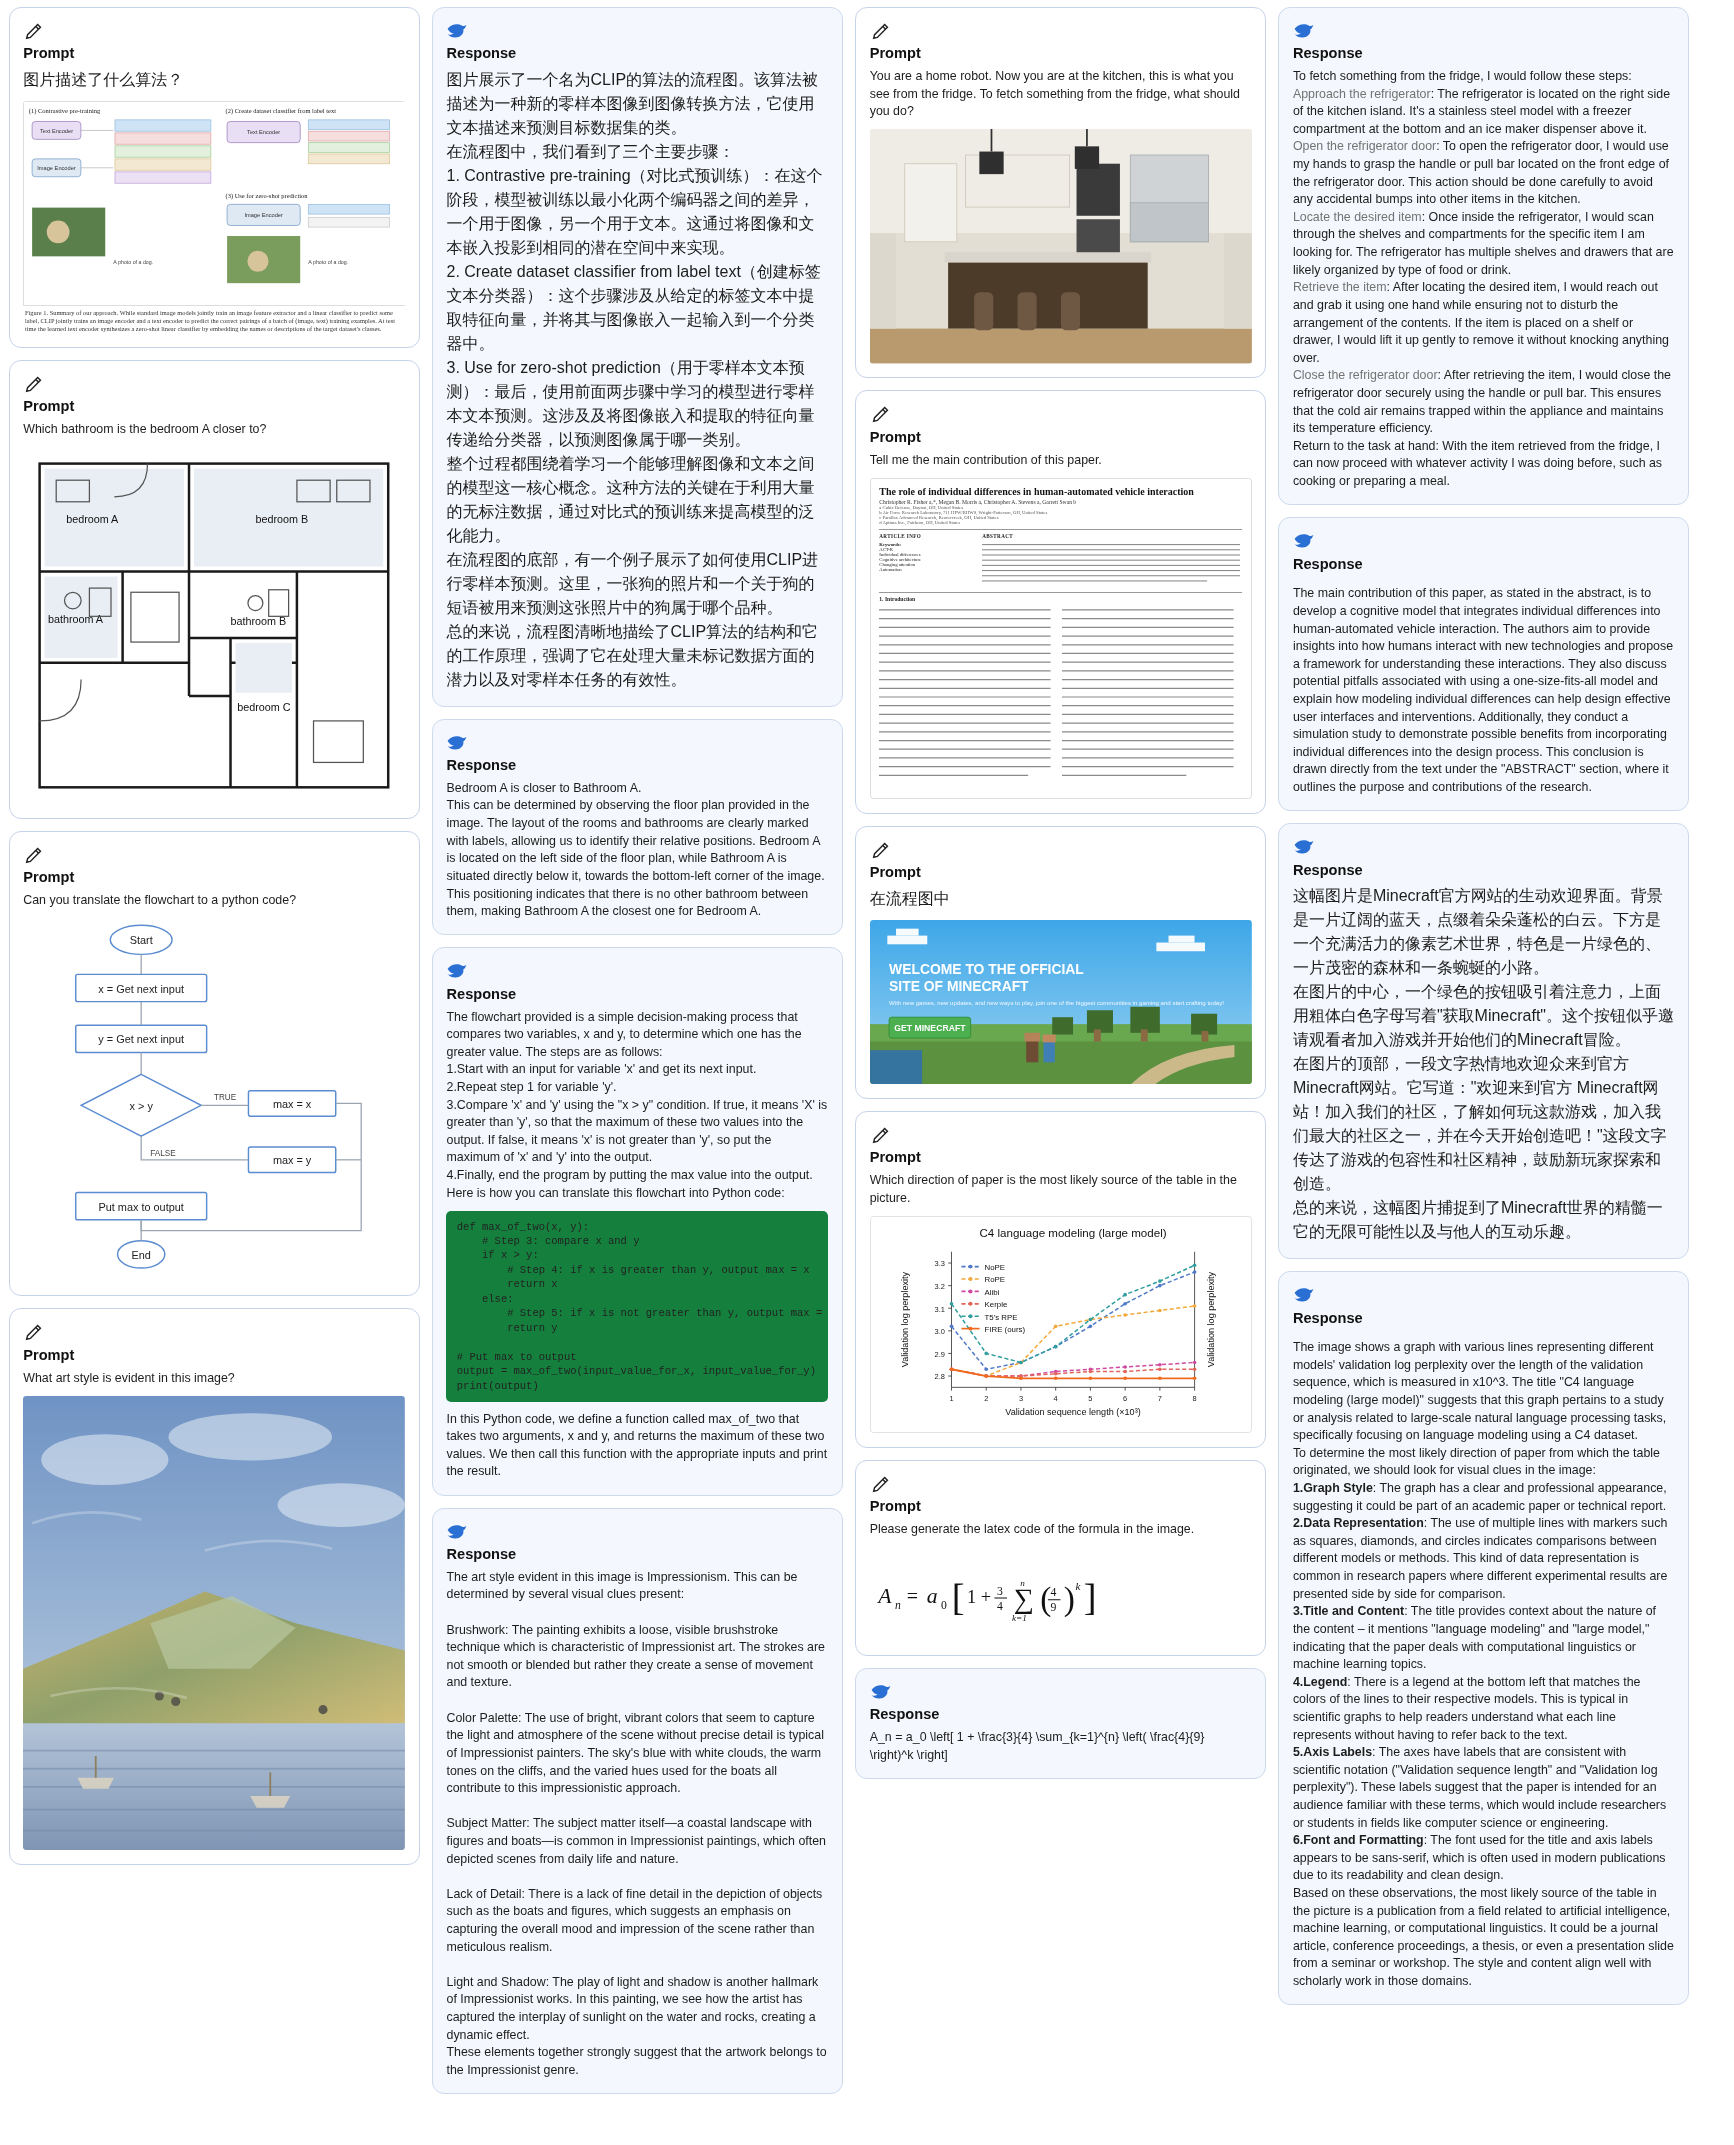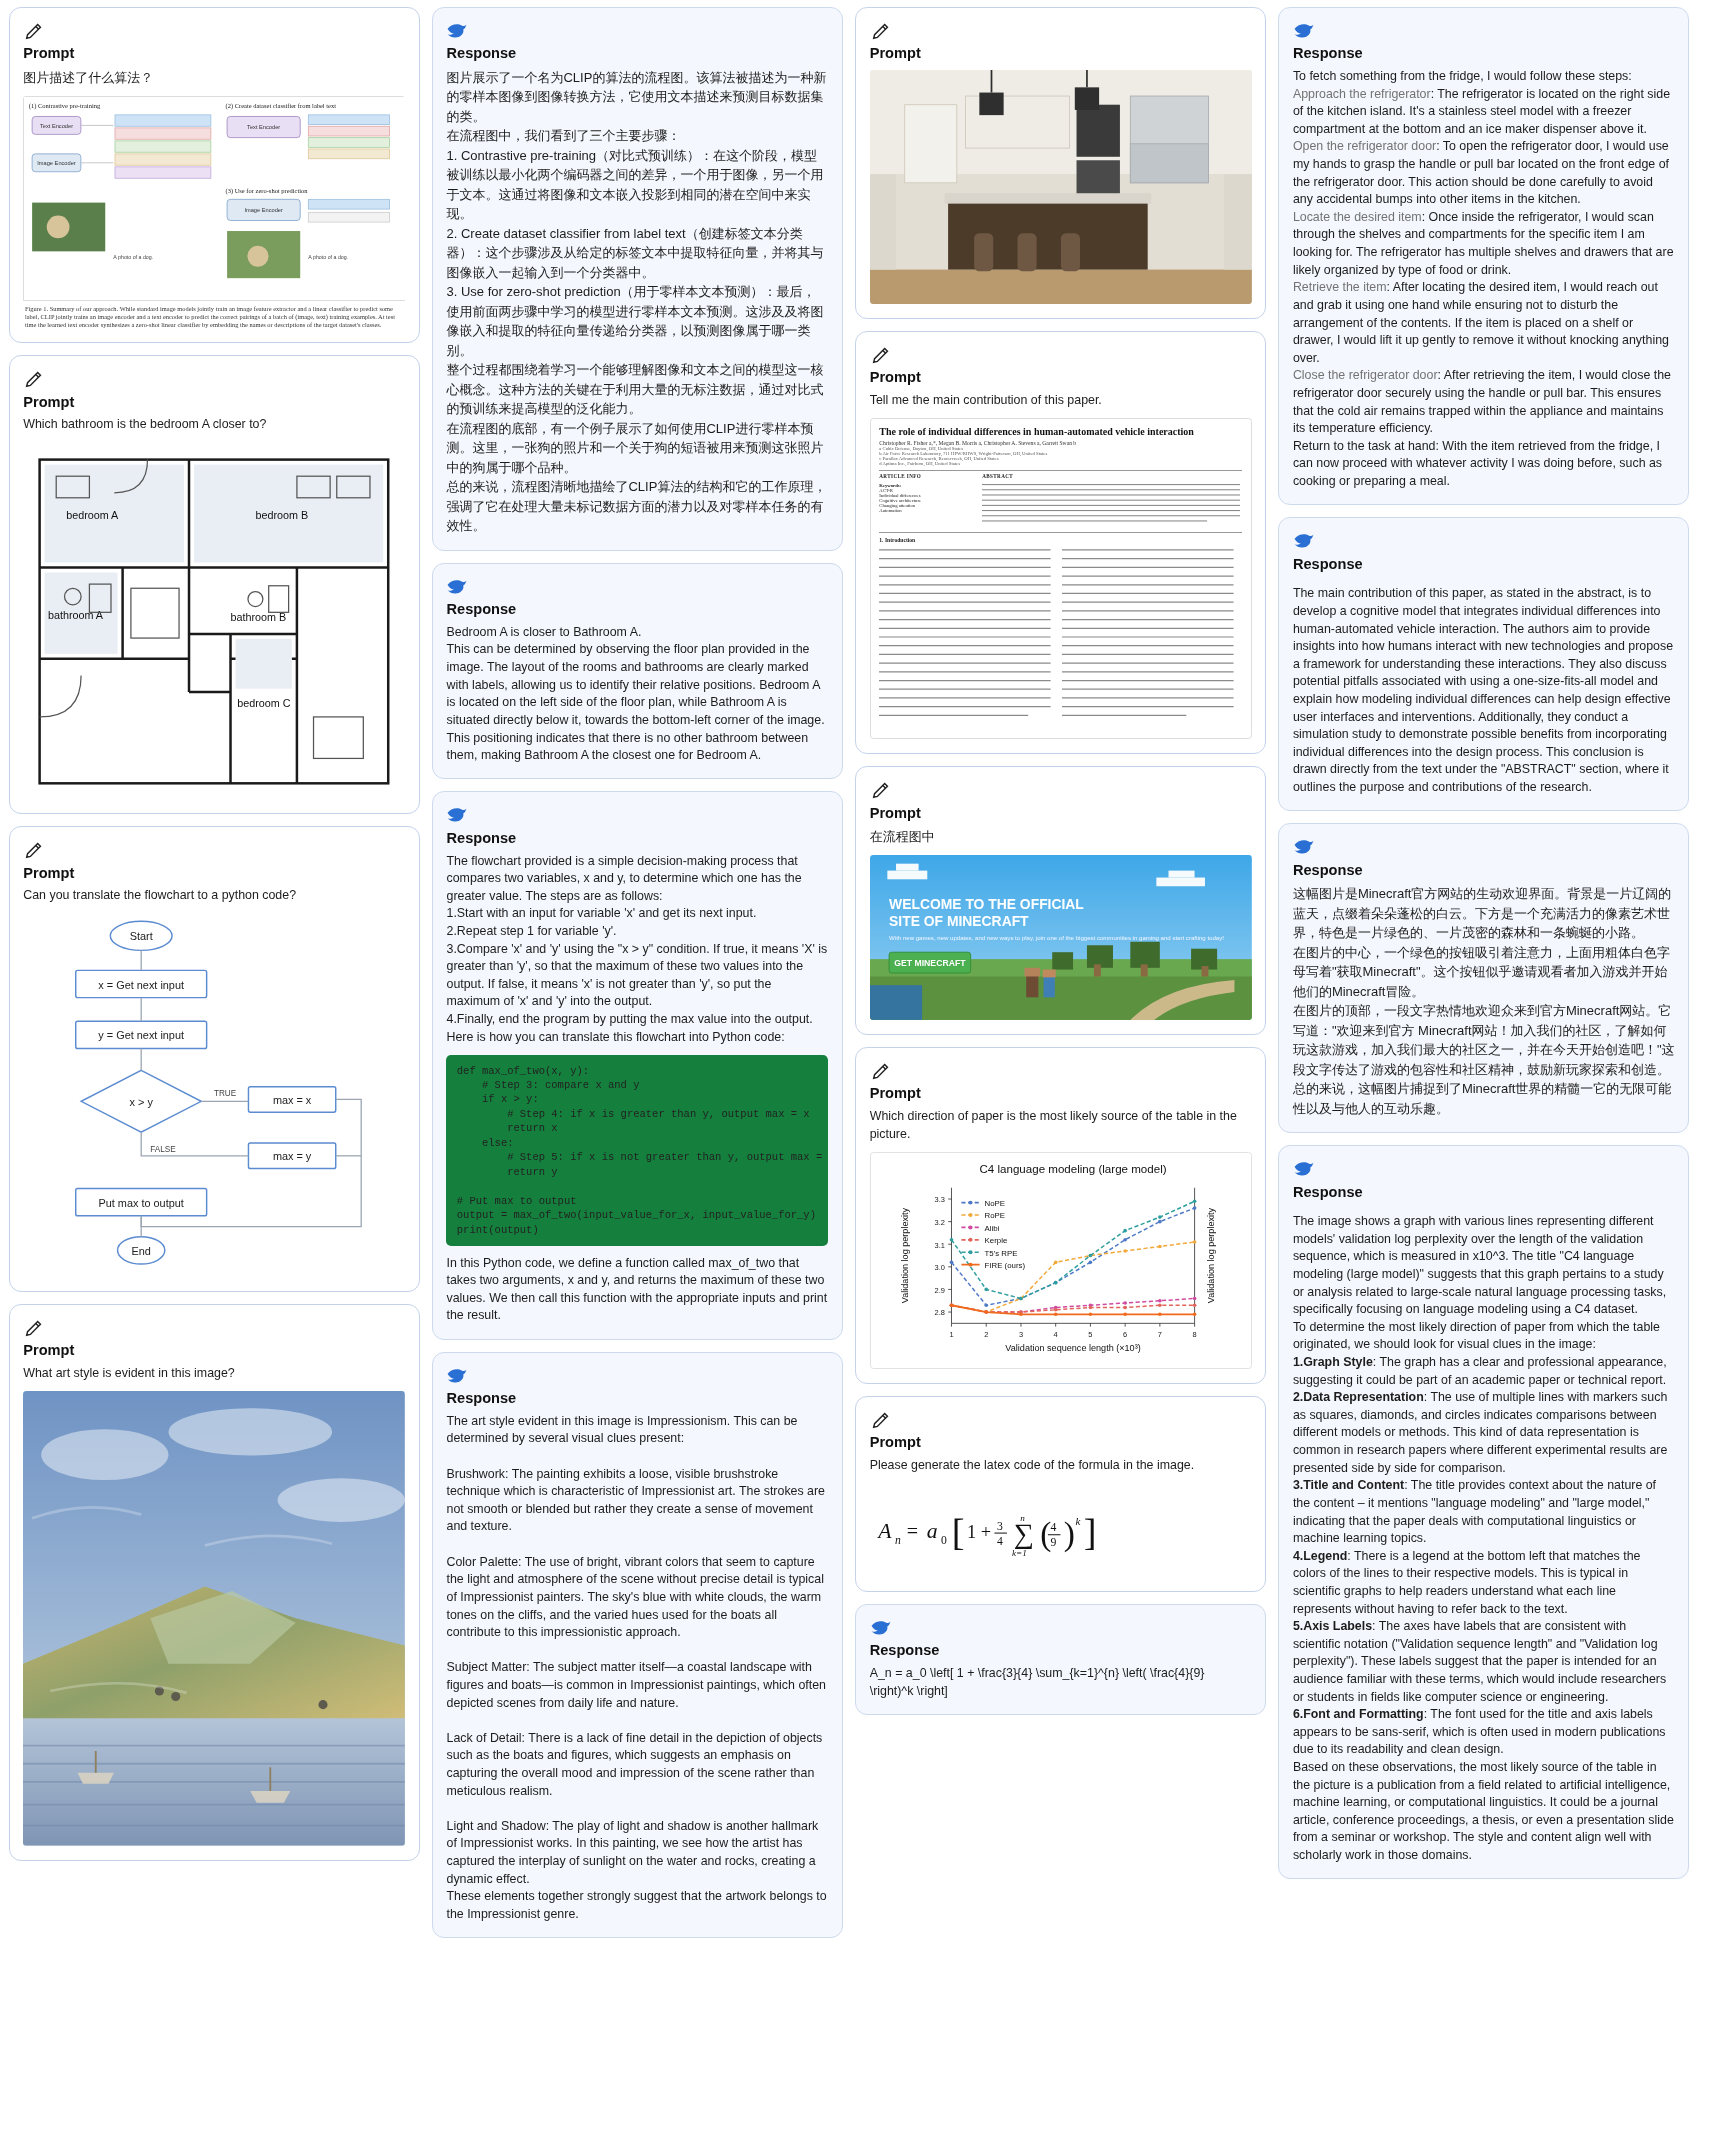--- a/index.html
+++ b/index.html
@@ -6,21 +6,21 @@
   body{font-family:"Liberation Sans",sans-serif;color:#1a1a1a;}
   .page{width:1698px;min-height:2145px;position:relative;padding:6.8px 8.6px;box-sizing:border-box;}
   .cols{display:flex;gap:12px;align-items:flex-start;}
   .col{flex:1;display:flex;flex-direction:column;gap:12px;min-width:0;}
   .card{border:1.3px solid #c5d3ea;border-radius:12px;background:#fff;padding:12px 13.7px 13.7px 13.7px;box-sizing:border-box;}
   .card.resp{background:#f4f7fd;border-color:#cddaee;}
   .hdr{display:flex;flex-direction:column;gap:3.4px;margin-bottom:6.8px;}
   .icon{width:22px;height:22px;display:block;}
   .lbl{font-size:14.6px;font-weight:bold;color:#111;}
   .txt{font-size:12.4px;line-height:1.42;color:#1c1c1c;white-space:pre-wrap;}
-  .txt.cjk{font-size:13px;line-height:1.5;}
+  .txt.cjk{font-size:16px;line-height:1.5;}
   .imgbox{margin-top:8.6px;border-radius:3.4px;overflow:hidden;}
   .code{background:#15803d;border-radius:5.1px;padding:8.6px 10.3px;margin:8.6px 0;font-family:"Liberation Mono",monospace;font-size:10.5px;line-height:1.38;white-space:pre;overflow:hidden;color:#222;}
   .gl{color:#737373;font-weight:normal;}
   .spacer{height:6.8px;}
   svg{display:block;}
   .figcap{font-size:6.4px;line-height:1.25;color:#333;padding:3.4px 1.7px 0 1.7px;font-family:"Liberation Serif",serif;}
 </style>
 </head>
 <body>
 
@@ -340,20 +340,21 @@
     <div class="card">
       <div class="hdr">
         <span>
           <svg class="icon" viewBox="0 0 24 24" fill="none" stroke="#222" stroke-width="1.6">
                 <path d="M4 20l1-4L16 5l3 3L8 19l-4 1z"></path>
                 <path d="M14 7l3 3"></path>
               </svg>
         </span>
         <span class="lbl">Prompt</span>
       </div>
+      <div class="txt">You are a home robot. Now you are at the kitchen, this is what you see from the fridge. To fetch something from the fridge, what should you do?</div>
       <div class="imgbox">
         <svg viewBox="0 0 440 270" width="100%">
           <rect width="440" height="270" fill="#e8e4dc"></rect>
           <rect y="0" width="440" height="120" fill="#efece5"></rect>
           <rect x="0" y="120" width="440" height="150" fill="#e3ded3"></rect>
           <rect x="0" y="230" width="440" height="40" fill="#b99a6f"></rect>
           <rect x="40" y="40" width="60" height="90" fill="#f3f1ec" stroke="#cfc8bb"></rect>
           <rect x="110" y="30" width="120" height="60" fill="#efece6" stroke="#cfc8bb"></rect>
           <rect x="300" y="30" width="90" height="100" fill="#cfd3d6" stroke="#a9aeb2"></rect>
           <rect x="300" y="85" width="90" height="45" fill="#bfc5c9" stroke="#a9aeb2"></rect>

